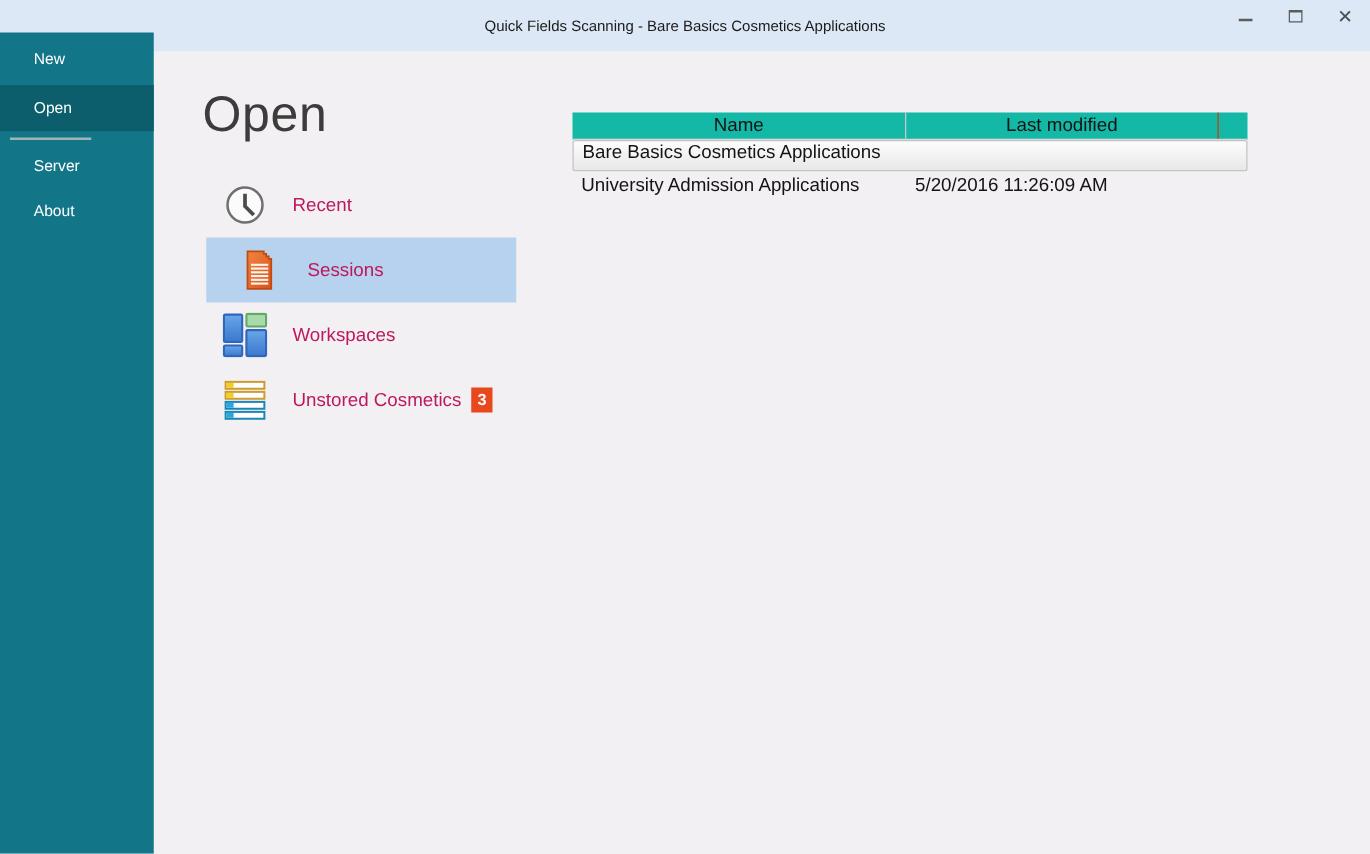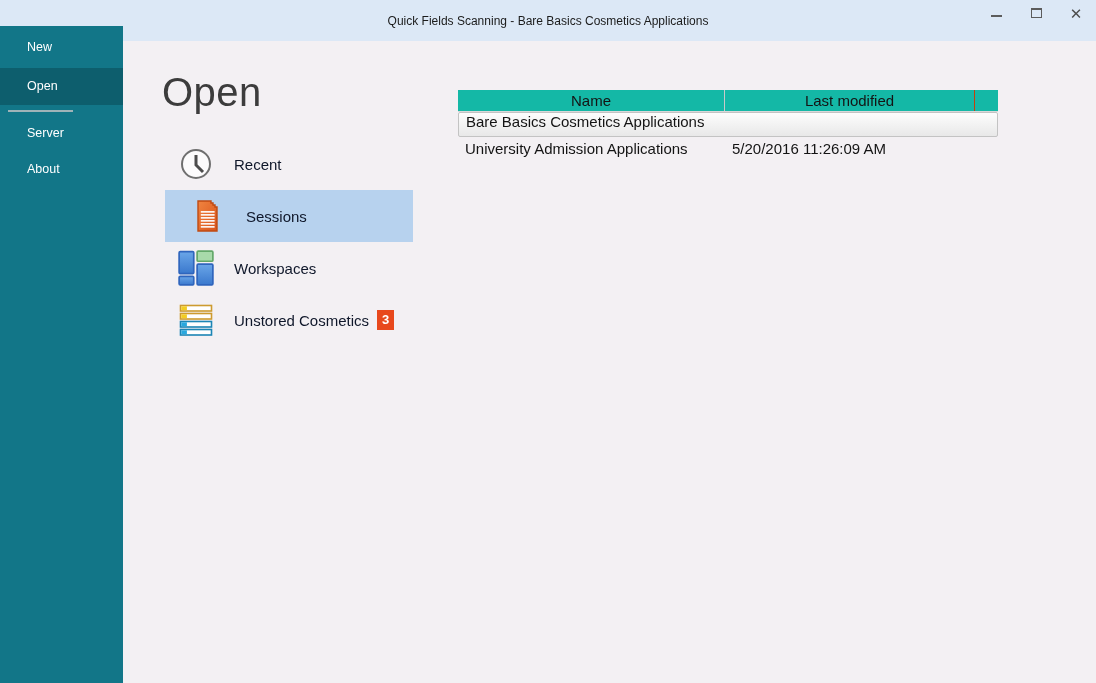--- a/index.html
+++ b/index.html
@@ -24,21 +24,21 @@
   .nav-divider { height:2px; width:65px; margin:5px 0 0 8px; background:#9fb3b8; }
 
   
   .main { position:absolute; top:26px; left:123px; width:973px; height:657px; }
   .page-title { position:absolute; left:39px; top:44px; font-size:40px; font-weight:100; color:#3c3c3c; letter-spacing:0.5px; }
 
   .open-nav { position:absolute; left:42px; top:112px; width:248px; }
   .open-nav-item { height:52px; display:flex; align-items:center; cursor:default; }
   .open-nav-item.selected { background:#b7d2ee;padding-left:12px; }
   .open-icon { width:36px; height:36px; margin:0 20px 0 13px; flex:0 0 36px; }
-  .open-nav-label { font-size:15px; color:#0f172a; white-space:nowrap; }
+  .open-nav-label { font-size:15px; color:#be185d; white-space:nowrap; }
   .badge { margin-left:8px; background:#e8481c; color:#fff; font-size:13px; font-weight:bold; padding:2px 5px 3px; }
 
   
   .session-table { position:absolute; left:335px; top:64px; width:540px; font-size:15px; color:#141414; }
   .thead { display:flex; height:22px; background:#14b8a6; border-bottom:1px solid #d9d9d9; }
   .th { display:flex; align-items:center; justify-content:center; cursor:default; }
   .th-name { width:267px; border-right:1px solid #c9c9c9; }
   .th-date { width:250px; border-right:1px solid #c2410c; }
   .th-extra { flex:1; }
   .tr { display:flex; height:25px; align-items:flex-start; cursor:default; }

